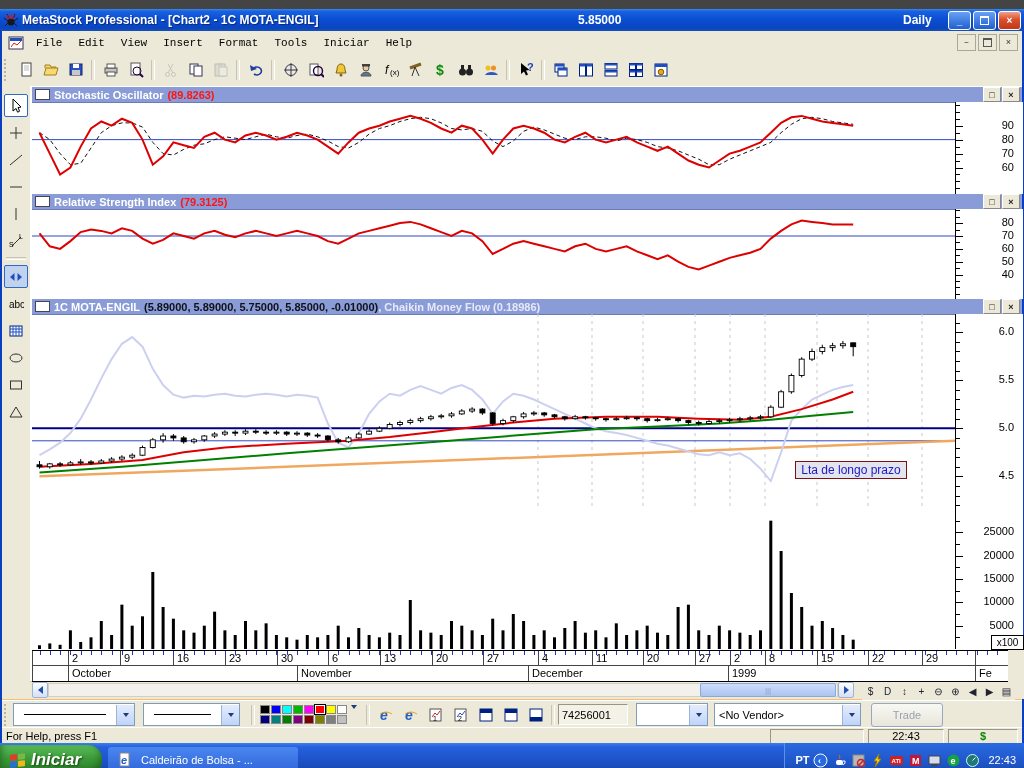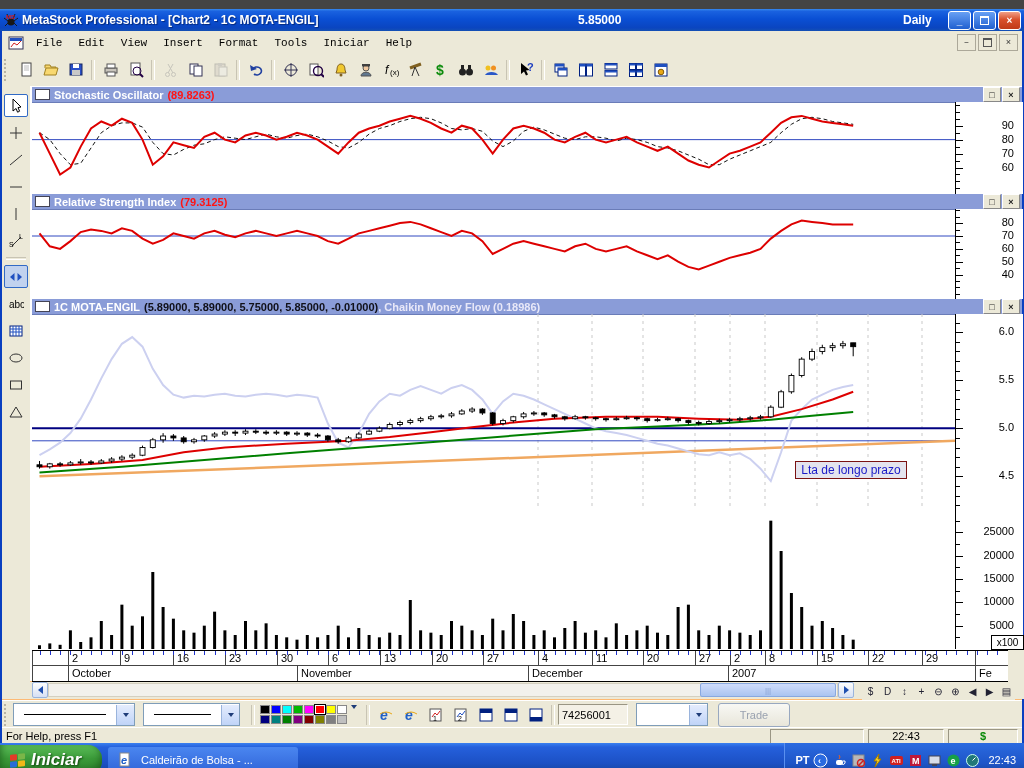--- a/index.html
+++ b/index.html
@@ -920,21 +920,21 @@
       <div class="dtick" style="left: 935px; top: 0px;"></div>
       <div class="dtick" style="left: 945px; top: 0px;"></div>
       <div class="dtick" style="left: 955px; top: 0px;"></div>
       <div class="dtick" style="left: 965px; top: 0px;"></div>
     </div>
   <div class="daterow" id="monthrow" style="top:656px;border-top:1px solid #444;border-bottom:1px solid #000;">
       <div class="dcell" style="left: 0px; width: 36px;"></div>
       <div class="dcell" style="left: 36px; width: 229px;">October</div>
       <div class="dcell" style="left: 265px; width: 231px;">November</div>
       <div class="dcell" style="left: 496px; width: 200px;">December</div>
-      <div class="dcell" style="left: 696px; width: 247px;">2007</div>
+      <div class="dcell" style="left: 696px; width: 247px;">1999</div>
       <div class="dcell" style="left: 943px; width: 33px;">Fe</div>
     </div>
   <div class="beigepatch" style="left:1008px;top:641px;width:16px;height:32px;"></div>
 
   <div class="scrollrow" id="scrollrow">
     <span class="sbtn" style="left:2px;">
         <span class="tri-l"></span>
       </span>
     <span class="strack" style="left:18px;width:790px;"></span>
     <span class="sthumb" style="left:670px;width:136px;">|||</span>
@@ -1026,20 +1026,26 @@
         </span>
       </span>
     <span class="tbsep"></span>
     <input class="field" style="width: 62px;" readonly="" value="74256001">
     <span class="vendorbox" style="width:70px;margin-left:8px;">
         <span style="flex:1;"></span>
         <span class="ddarrow">
           <span class="tri-dn"></span>
         </span>
       </span>
+    <span class="vendorbox" style="width:145px;margin-left:6px;">
+      <span style="flex:1;padding-left:4px;">&lt;No Vendor&gt;</span>
+      <span class="ddarrow">
+          <span class="tri-dn"></span>
+        </span>
+    </span>
     <span class="tradebtn">
         <span>Trade</span>
       </span>
   </div>
 
   <div class="statusbar">
     <span style="padding-left:4px;flex:1;">For Help, press F1</span>
     <span class="spanel" style="width:80px;"></span>
     <span class="spanel" style="width:62px;justify-content:center;">22:43</span>
     <span class="spanel" style="width:56px;justify-content:center;color:#0a8a0a;font-weight:bold;">$</span>

